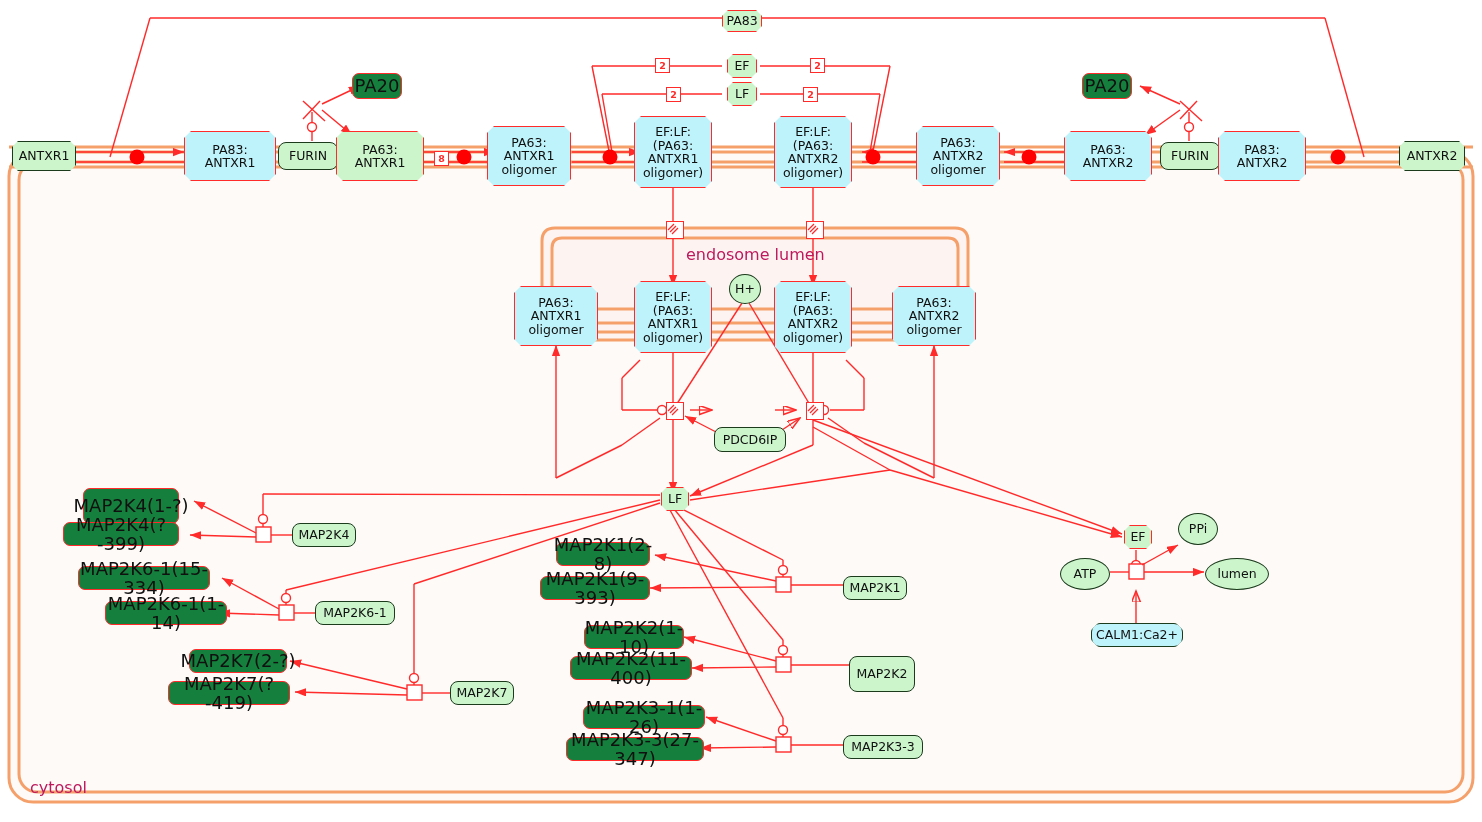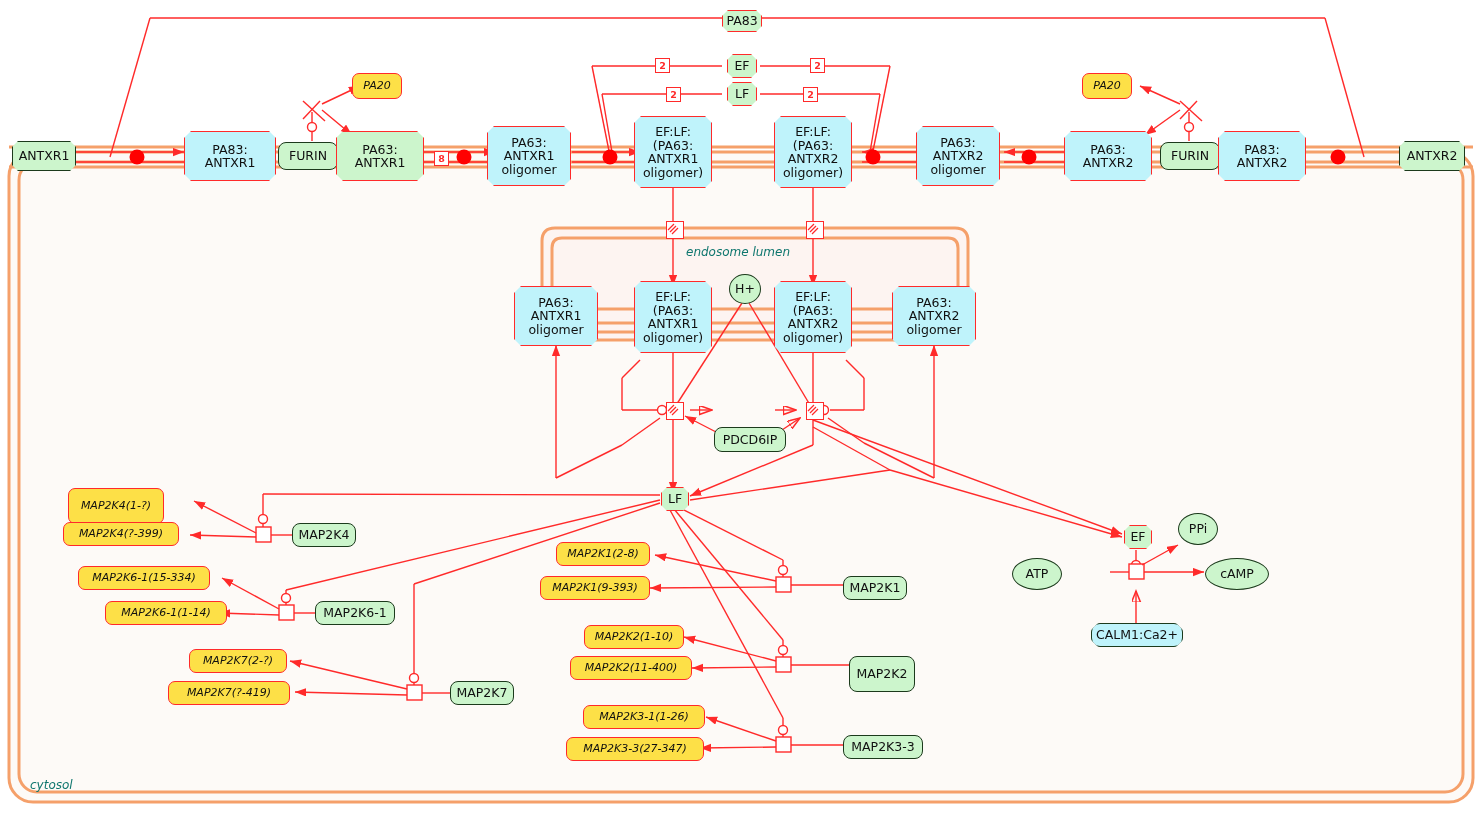--- a/index.html
+++ b/index.html
@@ -2,37 +2,37 @@
 <html><head>
 <meta charset="utf-8">
 <style>
   html,body{margin:0;padding:0;background:#ffffff;}
   body{font-family:"DejaVu Sans", sans-serif;}
   #stage{position:relative;width:1482px;height:822px;background:#ffffff;overflow:hidden;}
   #svgroot{position:absolute;left:0;top:0;width:1482px;height:822px;}
   .node{position:absolute;box-sizing:border-box;display:flex;align-items:center;justify-content:center;
         text-align:center;line-height:1.08;color:#101010;white-space:pre-line;}
   
-  .prot{background:#fde047;border:1.4px solid #ff2a2a;border-radius:7px;font-size:11px;font-style:italic;}
+  .prot{background:#15803d;border:1.4px solid #ff2a2a;border-radius:7px;font-size:18px;}
   .prot-dark{background:#ccf5cc;border:1.6px solid #1c3a1c;border-radius:8px;font-size:12.5px;}
   .cplx{background:#bff3fb;border:1.4px solid #ff2a2a;font-size:12.5px;
         clip-path:polygon(7px 0,calc(100% - 7px) 0,100% 7px,100% calc(100% - 7px),calc(100% - 7px) 100%,7px 100%,0 calc(100% - 7px),0 7px);}
   .cplx-dark{background:#bff3fb;border:1.5px solid #1c3a1c;font-size:12.5px;
         clip-path:polygon(7px 0,calc(100% - 7px) 0,100% 7px,100% calc(100% - 7px),calc(100% - 7px) 100%,7px 100%,0 calc(100% - 7px),0 7px);}
   .cplxg{background:#ccf5cc;border:1.4px solid #ff2a2a;font-size:12.5px;
         clip-path:polygon(7px 0,calc(100% - 7px) 0,100% 7px,100% calc(100% - 7px),calc(100% - 7px) 100%,7px 100%,0 calc(100% - 7px),0 7px);}
   .oct{background:#ccf5cc;border:1.5px solid #ff2a2a;font-size:12.5px;
         clip-path:polygon(6px 0,calc(100% - 6px) 0,100% 6px,100% calc(100% - 6px),calc(100% - 6px) 100%,6px 100%,0 calc(100% - 6px),0 6px);}
   .oct-dark{background:#ccf5cc;border:1.6px solid #1c3a1c;font-size:12.5px;
         clip-path:polygon(6px 0,calc(100% - 6px) 0,100% 6px,100% calc(100% - 6px),calc(100% - 6px) 100%,6px 100%,0 calc(100% - 6px),0 6px);}
   .smallmol{background:#ccf5cc;border:1.5px solid #1c3a1c;border-radius:50%;font-size:12.5px;}
   .stoich{position:absolute;background:#ffffff;border:1.3px solid #ff2a2a;color:#ff2a2a;
           font-size:9.5px;font-weight:bold;display:flex;align-items:center;justify-content:center;
           width:13px;height:13px;}
-  .complabel{position:absolute;font-size:12px;color:#0f766e;font-style:italic;}
+  .complabel{position:absolute;font-size:16px;color:#be185d;}
 </style>
 </head>
 <body>
 
 <div id="stage">
 
   <svg id="svgroot" viewBox="0 0 1482 822" xmlns="http://www.w3.org/2000/svg">
     <defs>
       <marker id="ar" markerWidth="9" markerHeight="9" refX="8" refY="3" orient="auto" markerUnits="strokeWidth">
         <path d="M0,0 L8,3 L0,6 z" fill="#ff2a2a"></path>
@@ -351,29 +351,29 @@
   <div class="node cplx" style="left:892px;top:286px;width:84px;height:60px;">PA63:
 ANTXR2
 oligomer</div>
 
   <div class="node prot-dark" style="left:714px;top:427px;width:72px;height:25px;text-align:center;">PDCD6IP</div>
 
   <div class="node oct" style="left:661px;top:487px;width:28px;height:24px;">LF</div>
 
   <div class="node oct" style="left:1124px;top:525px;width:28px;height:24px;">EF</div>
 
-  <div class="node smallmol" style="left:1012px;top:558px;width:50px;height:32px;">ATP</div>
+  <div class="node smallmol" style="left:1060px;top:558px;width:50px;height:32px;">ATP</div>
 
   <div class="node smallmol" style="left:1178px;top:513px;width:40px;height:32px;">PPi</div>
 
-  <div class="node smallmol" style="left:1205px;top:558px;width:64px;height:32px;">cAMP</div>
+  <div class="node smallmol" style="left:1205px;top:558px;width:64px;height:32px;">lumen</div>
 
   <div class="node cplx-dark" style="left:1091px;top:623px;width:92px;height:24px;border-radius:9px;">CALM1:Ca2+</div>
 
-  <div class="node prot" style="left:68px;top:488px;width:96px;height:36px;text-align:right;">MAP2K4(1-?)</div>
+  <div class="node prot" style="left:83px;top:488px;width:96px;height:36px;text-align:right;">MAP2K4(1-?)</div>
   <div class="node prot" style="left:63px;top:522px;width:116px;height:24px;">MAP2K4(?-399)</div>
   <div class="node prot-dark" style="left:292px;top:523px;width:64px;height:24px;">MAP2K4</div>
 
   <div class="node prot" style="left:78px;top:566px;width:132px;height:24px;">MAP2K6-1(15-334)</div>
   <div class="node prot" style="left:105px;top:601px;width:122px;height:24px;">MAP2K6-1(1-14)</div>
   <div class="node prot-dark" style="left:315px;top:601px;width:80px;height:24px;">MAP2K6-1</div>
 
   <div class="node prot" style="left:189px;top:649px;width:98px;height:24px;">MAP2K7(2-?)</div>
   <div class="node prot" style="left:168px;top:681px;width:122px;height:24px;">MAP2K7(?-419)</div>
   <div class="node prot-dark" style="left:450px;top:681px;width:64px;height:24px;">MAP2K7</div>

